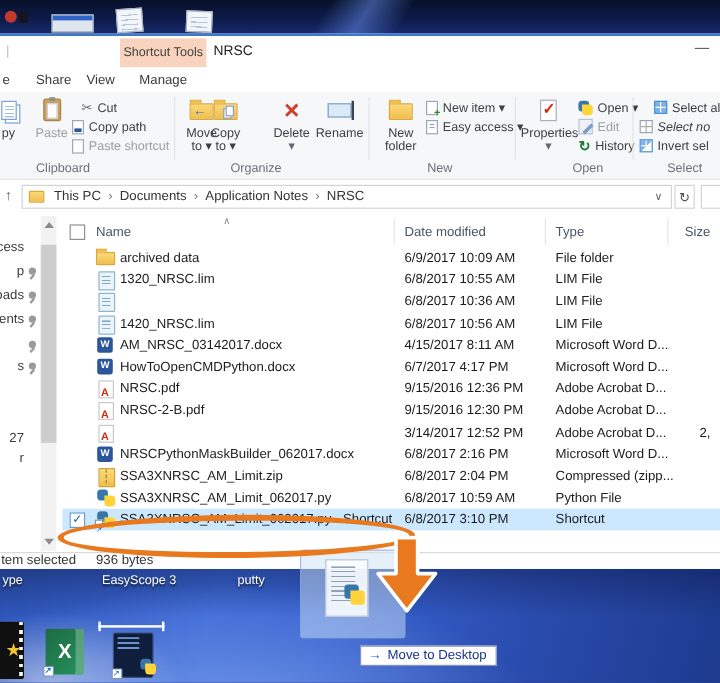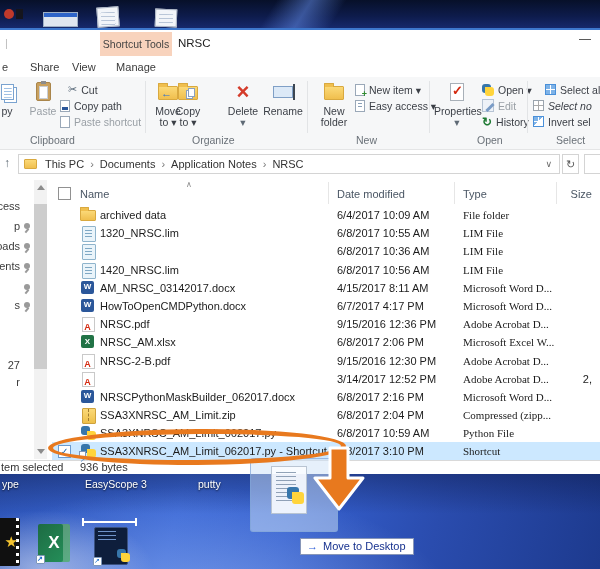--- a/index.html
+++ b/index.html
@@ -164,21 +164,21 @@
 
   
   #rows { position:absolute; left:52px; top:178px; right:0; }
   .row { position:relative; height:18.2px; line-height:18.2px; font-size:11px; color:#1c1c1c; white-space:nowrap; }
   .row.selected { background:#CCE8FF; }
   .rcheck { position:absolute; left:6px; top:2.5px; width:13px; height:13px; border:1px solid #6a9bd0; background:#fff;
     color:#1a66b3; font-size:10px; line-height:12px; text-align:center; }
   .ficon { position:absolute; left:28px; top:2px; width:16px; height:14px; }
   .fname { position:absolute; left:48px; }
   .fdate { position:absolute; left:285px; color:#1c1c1c; }
-  .ftype { position:absolute; left:411px;font-family:Liberation Serif, serif; }
+  .ftype { position:absolute; left:411px; }
   .fsize { position:absolute; right:8px; }
 
   
   [data-icon="folder"] { background:linear-gradient(#fbd978,#f0bf4e); border:1px solid #d9a93f; border-radius:1px; height:11px; margin-top:2px; }
   [data-icon="folder"]::before { content:""; position:absolute; top:-4px; left:-1px; width:7px; height:3px; background:#f0bf4e; border:1px solid #d9a93f; border-bottom:none; border-radius:1px 1px 0 0; }
   [data-icon="lim"]::before { content:""; position:absolute; left:2px; top:0; width:12px; height:14px; background:#eaf4fa; border:1px solid #8fb4cc; border-radius:1px; }
   [data-icon="lim"]::after { content:""; position:absolute; left:5px; top:4px; width:7px; height:7px; background:repeating-linear-gradient(#7fa8c4 0 1px, transparent 1px 3px); }
   [data-icon="word"]::before { content:"W"; position:absolute; left:1px; top:0; width:13px; height:13px; background:#2b579a; color:#fff;
     font-size:8px; font-weight:bold; display:flex; align-items:center; justify-content:center; border-radius:2px; }
   [data-icon="excel"]::before { content:"X"; position:absolute; left:1px; top:0; width:13px; height:13px; background:#217346; color:#fff;
@@ -408,21 +408,21 @@
     <span class="hdr-size">Size</span>
     <span class="hdr-line" style="left:276px;"></span>
     <span class="hdr-line" style="left:402px;"></span>
     <span class="hdr-line" style="left:504px;"></span>
   </div>
 
   <div id="rows">
       <div class="row">
         <span class="ficon" data-icon="folder"></span>
         <span class="fname">archived data</span>
-        <span class="fdate">6/4/2017 10:09 AM</span>
+        <span class="fdate">6/9/2017 10:09 AM</span>
         <span class="ftype">File folder</span>
         <span class="fsize"></span>
       </div>
       <div class="row">
         <span class="ficon" data-icon="lim"></span>
         <span class="fname">1320_NRSC.lim</span>
         <span class="fdate">6/8/2017 10:55 AM</span>
         <span class="ftype">LIM File</span>
         <span class="fsize"></span>
       </div>
@@ -451,27 +451,20 @@
         <span class="fname">HowToOpenCMDPython.docx</span>
         <span class="fdate">6/7/2017 4:17 PM</span>
         <span class="ftype">Microsoft Word D...</span>
         <span class="fsize"></span>
       </div>
       <div class="row">
         <span class="ficon" data-icon="pdf"></span>
         <span class="fname">NRSC.pdf</span>
         <span class="fdate">9/15/2016 12:36 PM</span>
         <span class="ftype">Adobe Acrobat D...</span>
-        <span class="fsize"></span>
-      </div>
-      <div class="row">
-        <span class="ficon" data-icon="excel"></span>
-        <span class="fname">NRSC_AM.xlsx</span>
-        <span class="fdate">6/8/2017 2:06 PM</span>
-        <span class="ftype">Microsoft Excel W...</span>
         <span class="fsize"></span>
       </div>
       <div class="row">
         <span class="ficon" data-icon="pdf"></span>
         <span class="fname">NRSC-2-B.pdf</span>
         <span class="fdate">9/15/2016 12:30 PM</span>
         <span class="ftype">Adobe Acrobat D...</span>
         <span class="fsize"></span>
       </div>
       <div class="row">

